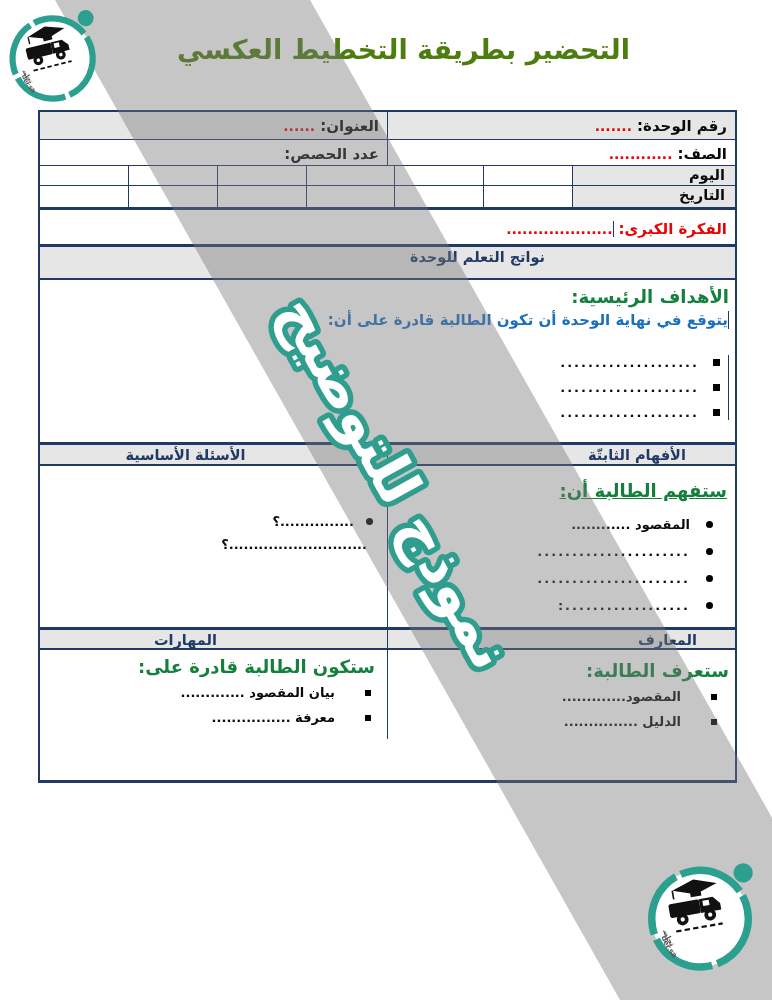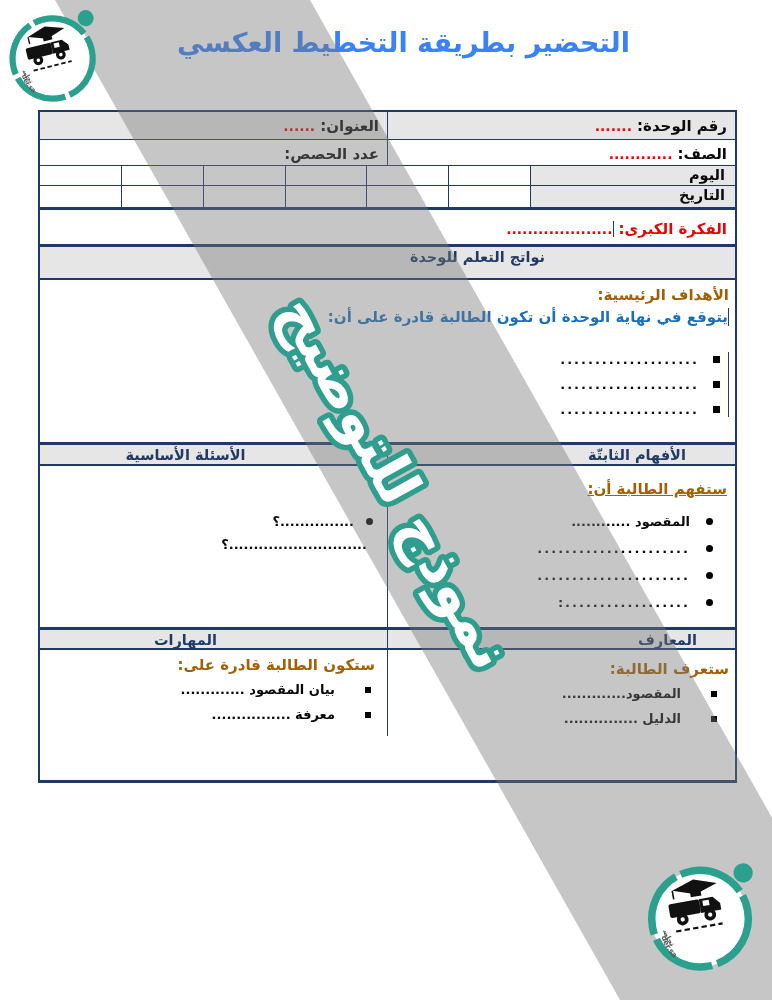--- a/index.html
+++ b/index.html
@@ -1,47 +1,47 @@
 <!DOCTYPE html>
 <html lang="ar"><head>
 <meta charset="utf-8">
 <style>
   html,body{margin:0;padding:0;background:#fff;}
   .page{position:relative;width:772px;height:1000px;background:#fff;overflow:hidden;
         font-family:"DejaVu Sans",sans-serif;direction:rtl;}
   
-  .title{position:absolute;top:27px;left:35px;right:0;margin:0;text-align:center;
-         font-size:27px;font-weight:bold;color:#3b82f6;z-index:2;}
+  .title{position:absolute;top:34px;left:35px;right:0;margin:0;text-align:center;
+         font-size:27px;font-weight:bold;color:#4d7c0f;z-index:2;}
   
   .form{position:absolute;top:110px;left:38px;width:699px;height:673px;box-sizing:border-box;
         border:2.5px solid #203a66;border-bottom-width:3.5px;background:#fff;z-index:1;}
   .row{display:flex;direction:rtl;box-sizing:border-box;border-bottom:1.2px solid #24376b;}
   .row:last-child{border-bottom:none;}
   .row > *:not(:first-child){border-right:1.2px solid #24376b;}
   .c{box-sizing:border-box;}
   .gray{background:#e7e6e6;}
   .t2{border-top:2.2px solid #203a66;}
   .b2{border-bottom:2.2px solid #203a66;}
   .half{width:347px;padding:4px 8px 0 4px;}
   .half2{flex:1;padding:4px 8px 16px 4px;}
   .lbl{font-weight:bold;font-size:15px;color:#0a0a0a;}
   .dots{font-weight:bold;font-size:14px;letter-spacing:1.5px;color:#0a0a0a;}
   .red{color:#e60505;}
   .navy{color:#203a66;}
   
-  .side-lbl{width:204px;background:#e7e6e6;font-weight:bold;font-size:14.5px;color:#0a0a0a;
+  .side-lbl{width:162px;background:#e7e6e6;font-weight:bold;font-size:14.5px;color:#0a0a0a;
             padding:1px 10px 0 0;}
   .slot{flex:1;background:#fff;}
   
   .r5{padding:9px 8px 0 4px;display:block;}
   
   .r6{display:block;text-align:center;padding:2px 0 0 180px;font-weight:bold;font-size:14.5px;}
   
   .r7{display:block;padding:6px 6px 0 4px;}
-  .h-red{color:#a16207;font-weight:bold;font-size:15px;}
+  .h-red{color:#15803d;font-weight:bold;font-size:18px;}
   .h-red.u{text-decoration:underline;}
   .h-blue{color:#1b6fbf;font-weight:bold;font-size:15px;margin-top:4px;}
   .blist{margin-top:26px;}
   .b{display:flex;align-items:center;gap:14px;margin-bottom:10px;padding-right:8px;}
   .sq{width:7px;height:7px;background:#000;flex:none;}
   .sqs{width:6px;height:6px;background:#000;flex:none;}
   .rnd{width:7px;height:7px;border-radius:50%;background:#000;flex:none;}
   .btxt{font-weight:bold;font-size:13px;letter-spacing:2px;color:#0a0a0a;}
   
   .hdr{font-weight:bold;color:#203a66;font-size:14.5px;padding-top:2px;}

